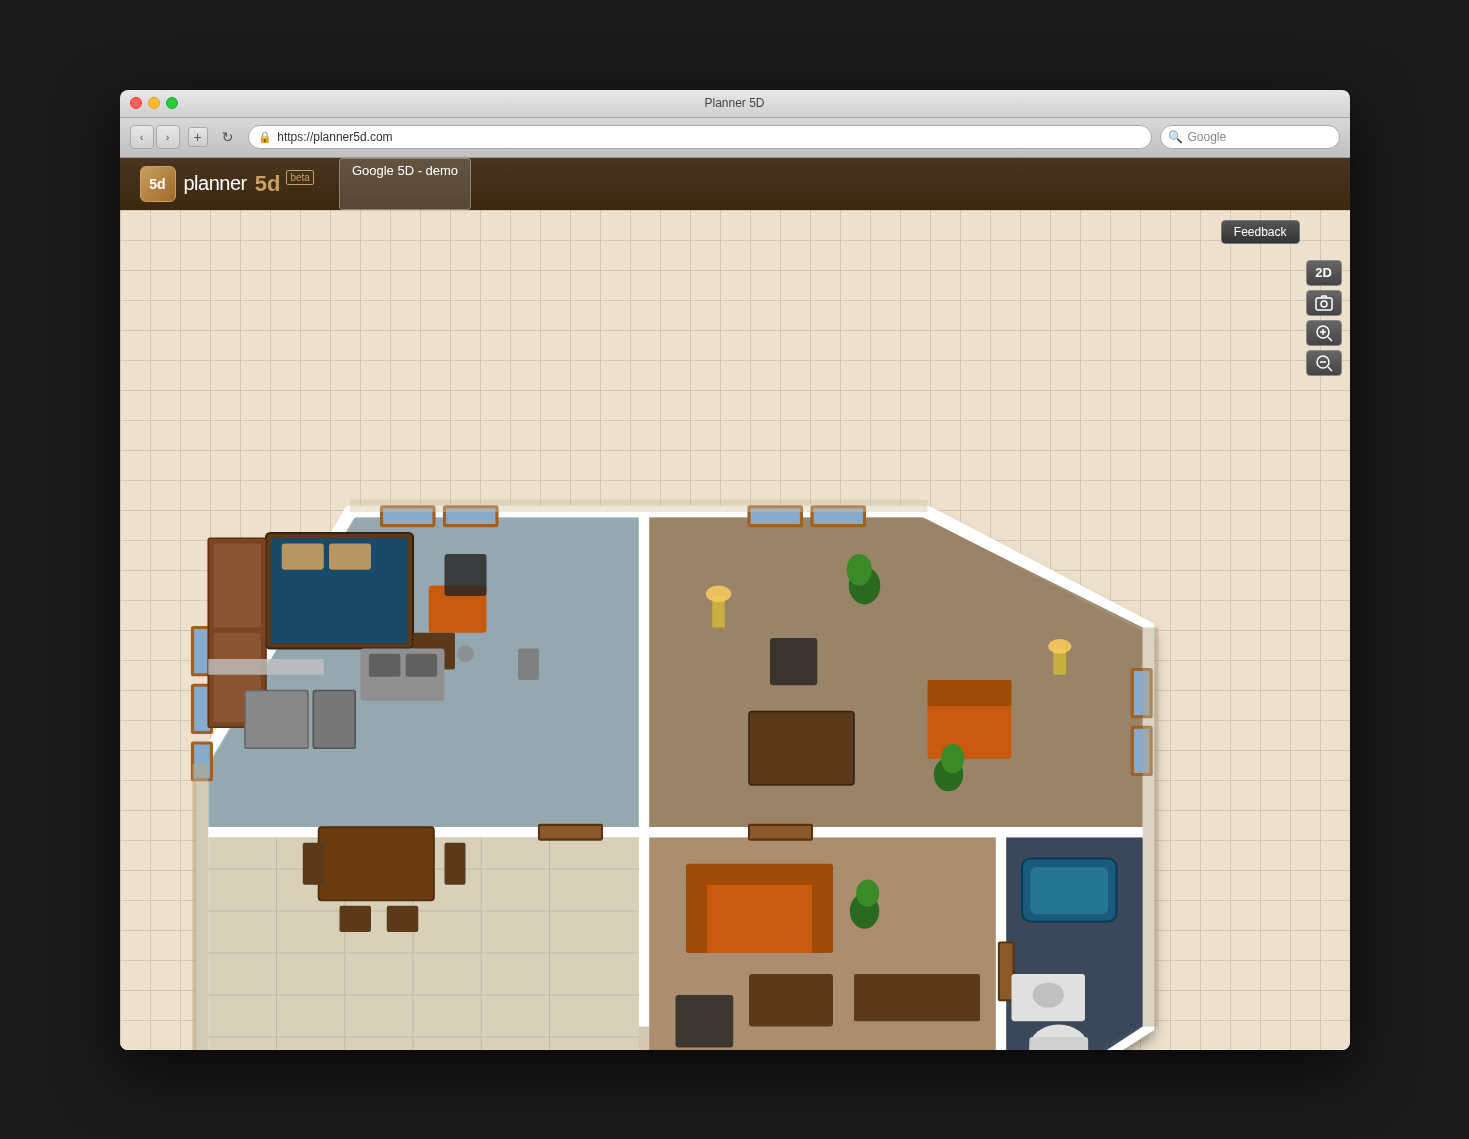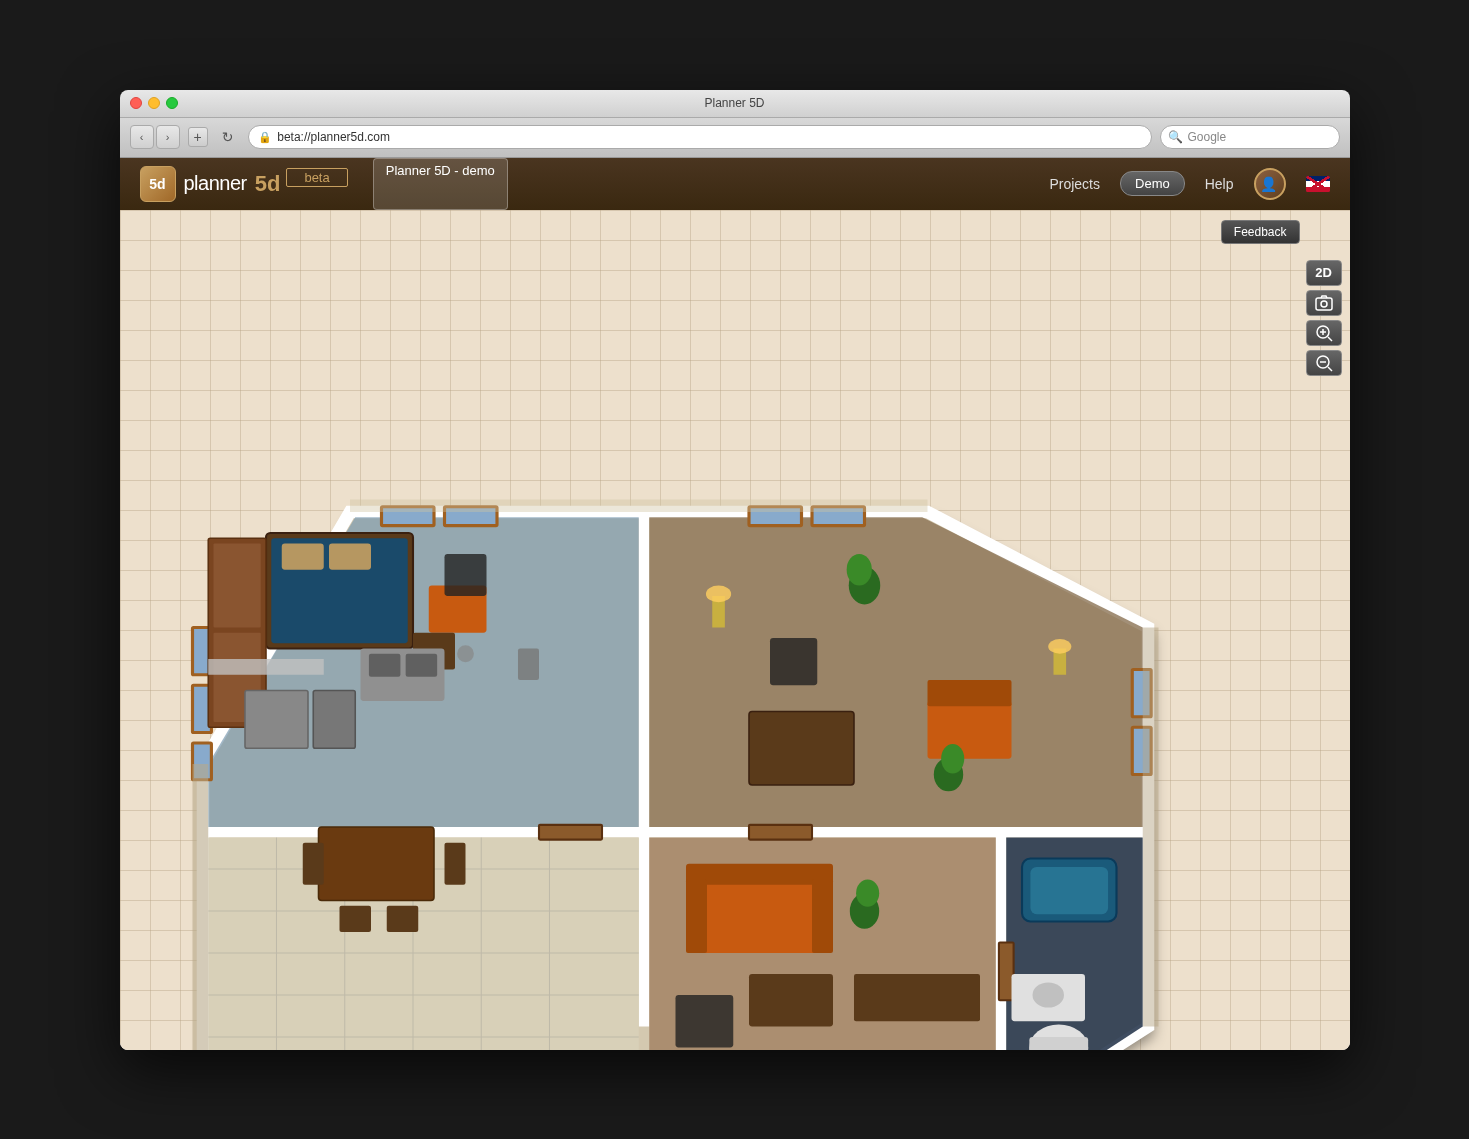--- a/index.html
+++ b/index.html
@@ -173,24 +173,24 @@
       letter-spacing: -0.5px;
     }
     .logo-5d {
       font-size: 22px;
       color: #c8a060;
       font-weight: bold;
     }
     .beta-badge {
       background: transparent;
       color: #c8a060;
-      font-size: 13px;
+      font-size: 10px;
       border: 1px solid #c8a060;
       border-radius: 2px;
-      padding: 1px 17px;
+      padding: 1px 3px;
       margin-left: -2px;
       margin-top: -12px;
     }
     .project-name-pill {
       background: rgba(255,255,255,0.15);
       border: 1px solid rgba(255,255,255,0.3);
       border-radius: 4px;
       padding: 4px 12px;
       color: #fff;
       font-size: 13px;
@@ -334,44 +334,37 @@
 
   <div class="browser-toolbar">
     <div class="nav-buttons">
       <div class="nav-btn">‹</div>
       <div class="nav-btn">›</div>
     </div>
     <div class="add-tab-btn">+</div>
     <div class="refresh-btn">↻</div>
     <div class="url-bar">
       <span class="url-lock">🔒</span>
-      <span>beta://planner5d.com</span>
+      <span>https://planner5d.com</span>
     </div>
     <div class="search-bar">
       <span>🔍</span>
       <span>Google</span>
     </div>
   </div>
 
   <div class="app-header">
     <div class="logo-area">
       <div class="logo-icon">5d</div>
       <span class="logo-text">planner</span>
       <span class="logo-5d">5d</span>
       <span class="beta-badge">beta</span>
     </div>
-    <div class="project-name-pill">Planner 5D - demo</div>
+    <div class="project-name-pill">Google 5D - demo</div>
     <div class="header-spacer"></div>
-    <div class="header-nav">
-      <span class="nav-link">Projects</span>
-      <span class="demo-btn">Demo</span>
-      <span class="nav-link">Help</span>
-      <div class="user-avatar">👤</div>
-      <div class="flag-icon"></div>
-    </div>
   </div>
 
   <div class="main-canvas">
     <div class="grid-bg"></div>
 
     <div class="feedback-btn">Feedback</div>
 
     <div class="right-toolbar">
       <div class="toolbar-btn toolbar-btn-2d">2D</div>
       <div class="toolbar-btn">

